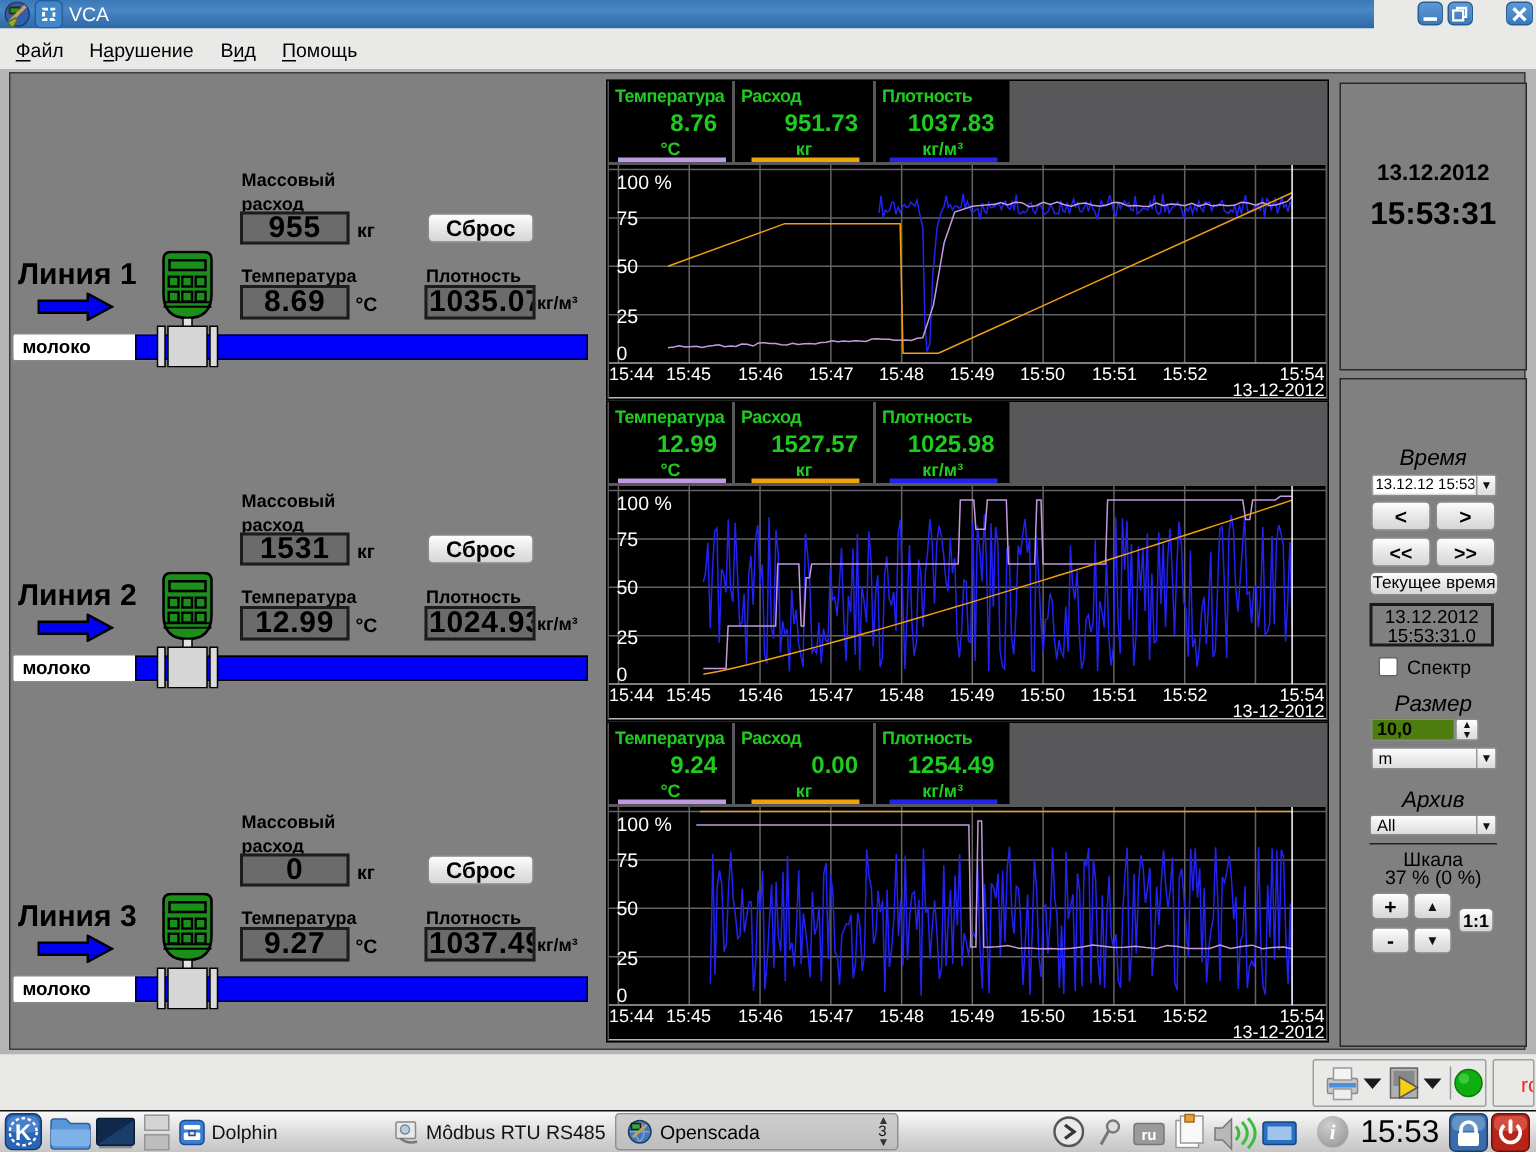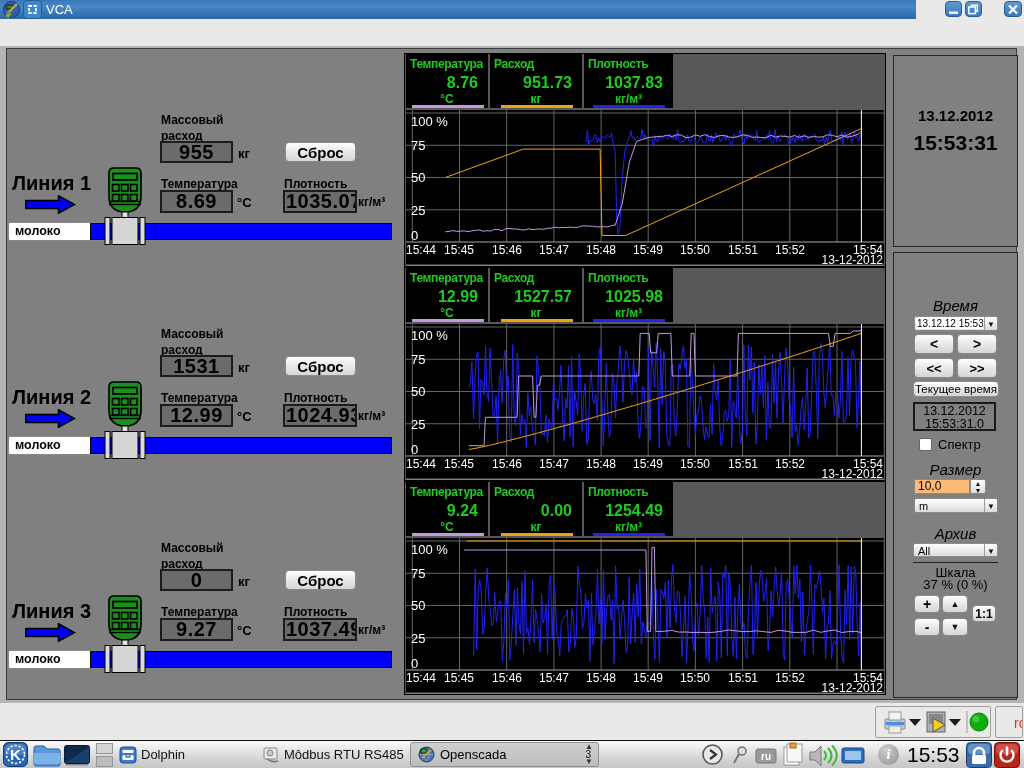--- a/index.html
+++ b/index.html
@@ -38,21 +38,21 @@
 .pipe { position:absolute; width:302px; height:17px; background:#0000fa; border:1px solid #000; }
 .rbox { position:absolute; background:#808080; border:1px solid #282828; }
 .rctr { position:absolute; width:125px; text-align:center; color:#000; }
 .combo { position:absolute; background:linear-gradient(#fdfdfd,#dcdcdc); border:1px solid #8a8a8a; border-radius:2px; font-size:11px; }
 .cfield { position:absolute; left:1px; top:1px; right:14px; bottom:1px; background:#fff; padding:0 1px; line-height:12px; overflow:hidden; white-space:nowrap; font-size:10px; }
 .ctext { position:absolute; left:4px; top:1px; font-size:11px; }
 .cbtn { position:absolute; right:0; top:0; bottom:0; width:13px; border-left:1px solid #999; text-align:center; }
 .arr { font-size:8px; line-height:13px; color:#111; }
 .tdisp { position:absolute; border:2px solid #1a1a1a; font-size:12.5px; text-align:center; line-height:13px; padding-top:1px; }
 .chk { position:absolute; width:13px; height:13px; background:#fff; border:1px solid #666; border-radius:2px; }
-.spin { position:absolute; background:#fdba74; border:1px solid #8a8a8a; font-size:12px; padding-left:3px; line-height:13px; }
+.spin { position:absolute; background:#4d7c0f; border:1px solid #8a8a8a; font-size:12px; padding-left:3px; line-height:13px;font-weight:bold; }
 .spinbtns { position:absolute; width:16px; height:15px; background:linear-gradient(#fdfdfd,#dcdcdc); border:1px solid #8a8a8a; border-radius:2px; }
 .spinbtns .arr { display:block; font-size:7px; line-height:7px; text-align:center; }
 #watermark { position:absolute; left:354px; top:611px; font-size:74px; letter-spacing:1.1px; color:rgba(178,178,178,0.55); }
 .task { position:absolute; left:0; top:740px; width:1024px; height:28px; border-top:1px solid #111;
   background:linear-gradient(#fafafa,#d2d2d2 70%,#c6c6c6); }
 .kbtn { position:absolute; left:3px; top:1px; }
 .pager { position:absolute; left:96px; width:17px; height:11px; background:#d4d4d4; border:1px solid #969696; }
 .ttext { position:absolute; top:6px; font-size:13px; color:#111; }
 .taskitem { position:absolute; left:410px; top:1px; width:189px; height:25px; border:1px solid #909090; border-radius:3px;
   background:linear-gradient(#cfcfcf,#bdbdbd); }
@@ -87,20 +87,26 @@
         <svg width="11" height="11" viewBox="0 0 11 11">
           <rect x="0.8" y="3" width="6.6" height="6.6" fill="none" stroke="#fff" stroke-width="1.5"></rect>
           <path d="M3.4 3 v-1.8 h6 v6 h-1.8" fill="none" stroke="#fff" stroke-width="1.5"></path>
         </svg>
       </div>
       <div class="wbtn" style="left:1004px;width:18px">
         <svg width="12" height="11" viewBox="0 0 12 11">
           <path d="M2 1.5 L10 9.5 M10 1.5 L2 9.5" stroke="#fff" stroke-width="2.2"></path>
         </svg>
       </div>
+    </div>
+    <div id="menubar">
+      <span class="mi" style="left:10.5px"><u>Ф</u>айл</span>
+      <span class="mi" style="left:59.5px">Н<u>а</u>рушение</span>
+      <span class="mi" style="left:147px">В<u>и</u>д</span>
+      <span class="mi" style="left:188px"><u>П</u>омощь</span>
     </div>
     <div id="winbody">
       <div id="content"></div>
     </div>
     <div class="panel" style="top:53px">
       <div class="hbox" style="left:1px;width:82px">
         <div class="ht">Температура</div>
         <div class="hv">8.76</div>
         <div class="hu">°С</div>
         <div class="hbar" style="background:#c09ade;left:6px;width:72px"></div>

